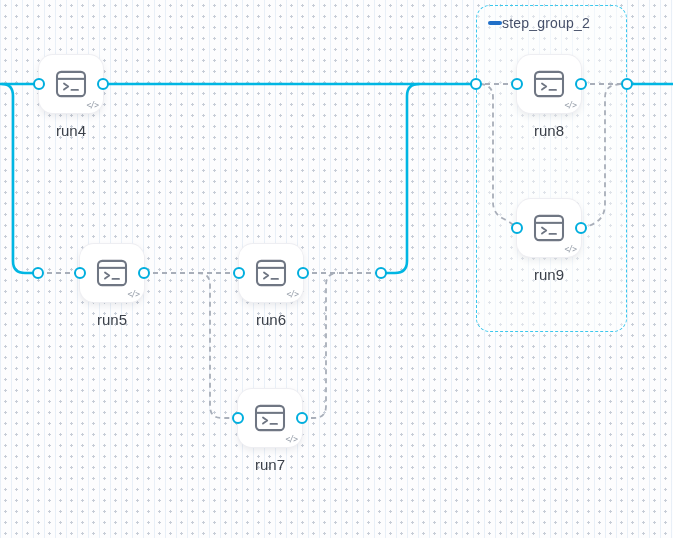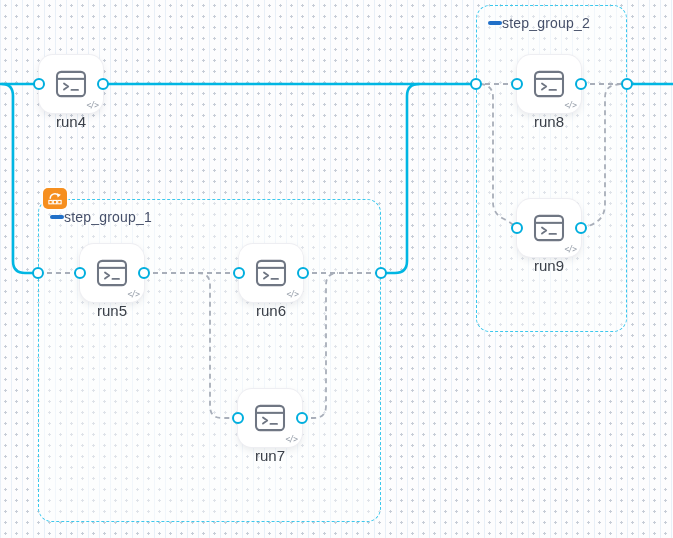--- a/index.html
+++ b/index.html
@@ -43,49 +43,34 @@
     width:64px;height:58px;background:#fff;border-radius:14px;
     box-shadow:0 0 0 1px #eeeef2, 0 3px 7px rgba(35,45,65,0.10);
     position:relative;display:flex;align-items:center;justify-content:center;
     cursor:pointer;
   }
   .code-badge{
     position:absolute;right:5px;bottom:3px;
     font-size:8px;color:#98a0ab;font-family:"DejaVu Sans Mono", monospace;
     letter-spacing:-1px;
   }
-  .node-label{text-align:center;font-size:15px;color:#3b4049;}
+  .node-label{margin-top:9px;text-align:center;font-size:15px;color:#3b4049;}
   .port{
     position:absolute;z-index:4;
     width:12px;height:12px;box-sizing:border-box;
     border:2.6px solid #00aede;background:#fff;border-radius:50%;
     transform:translate(-50%,-50%);
     cursor:crosshair;
   }
 </style>
 </head>
 <body>
 
 <div class="canvas">
 
-  <div class="group" style="left:38px;top:199px;width:343px;height:323px;">
-    <div class="group-badge">
-      <svg width="18" height="16" viewBox="0 0 20 18">
-        <path d="M4.6 8.2 A 5.2 5.2 0 0 1 13.6 4.9" stroke="#fff" stroke-width="1.6" fill="none" stroke-linecap="round"></path>
-        <polygon points="12.2,2.6 16.6,4.2 13.0,7.2" fill="#fff"></polygon>
-        <rect x="3.1" y="10.6" width="3.8" height="3.8" stroke="#fff" stroke-width="1.2" fill="none"></rect>
-        <rect x="8.1" y="10.6" width="3.8" height="3.8" stroke="#fff" stroke-width="1.2" fill="none"></rect>
-        <rect x="13.1" y="10.6" width="3.8" height="3.8" stroke="#fff" stroke-width="1.2" fill="none"></rect>
-      </svg>
-    </div>
-    <div class="group-title">
-      <span class="collapse-btn"></span>
-      <span class="group-label">step_group_1</span>
-    </div>
-  </div>
 
   <div class="group" style="left:476px;top:5px;width:151px;height:327px;">
     <div class="group-title">
       <span class="collapse-btn"></span>
       <span class="group-label">step_group_2</span>
     </div>
   </div>
 
   <svg class="edges" width="673" height="538" viewBox="0 0 673 538">
     <path class="edge-solid" d="M 0 84 H 39"></path>

